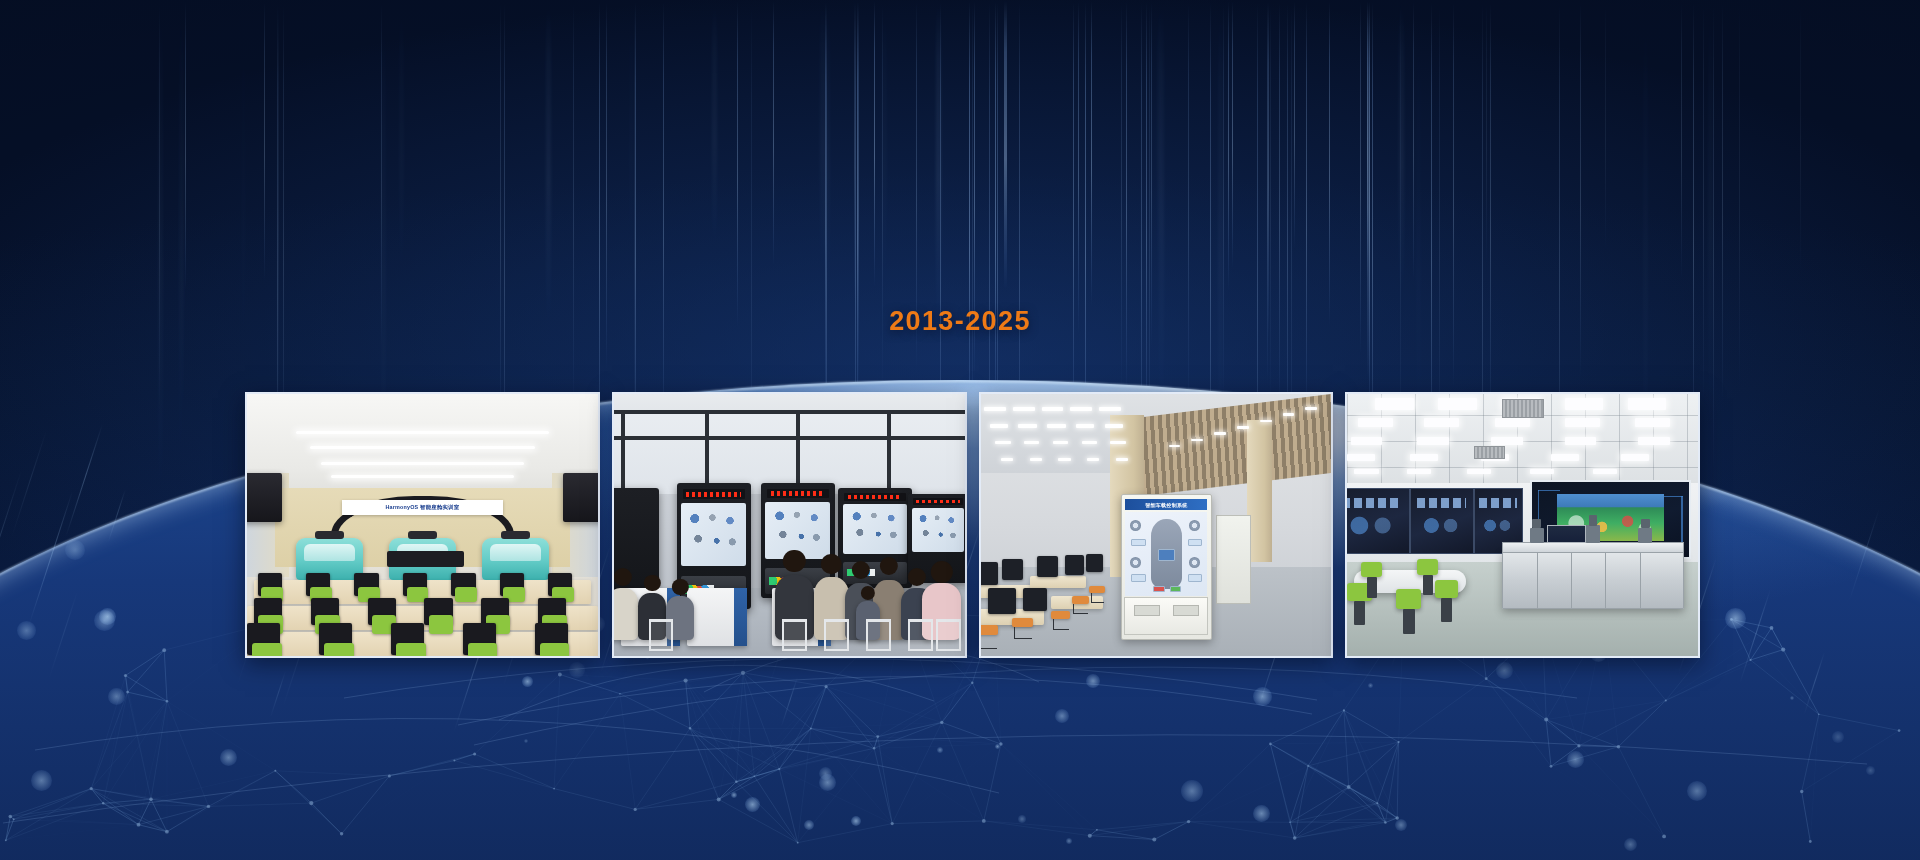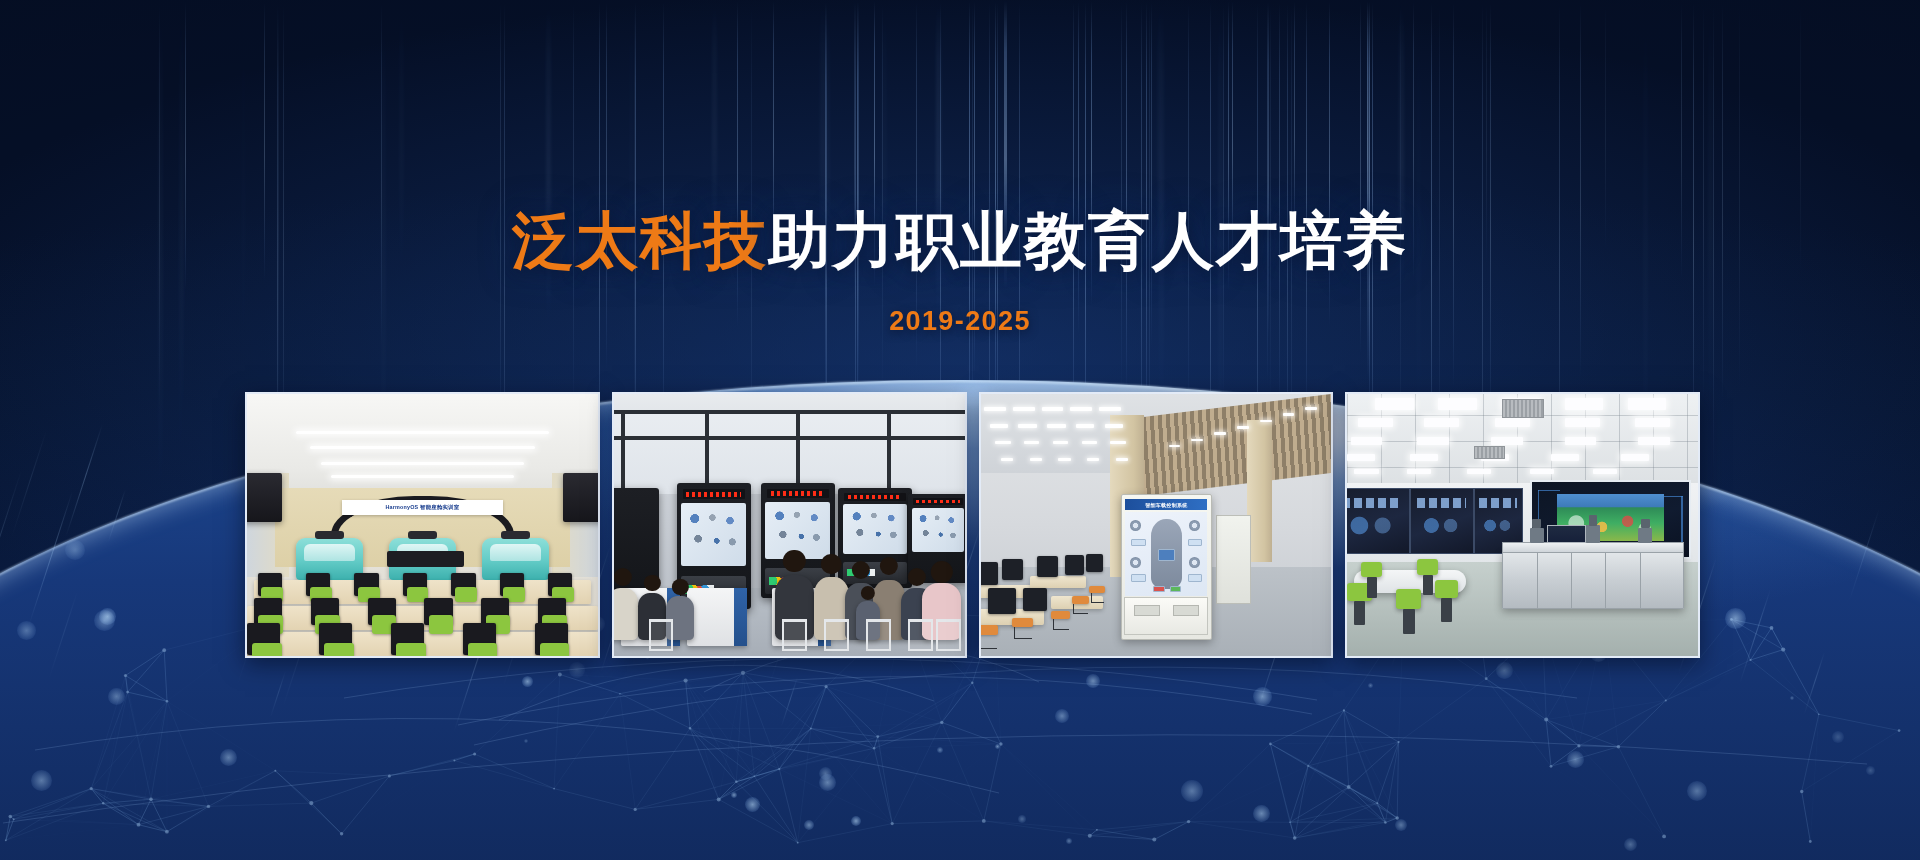--- a/index.html
+++ b/index.html
@@ -845,24 +845,21 @@
       <i class="streak-lo" style="left:632px;bottom:183px;height:102px;transform:rotate(18deg);opacity:0.53"></i>
       <i class="streak-lo" style="left:1391px;bottom:288px;height:108px;transform:rotate(18deg);opacity:0.45"></i>
       <i class="streak-lo" style="left:1162px;bottom:261px;height:135px;transform:rotate(18deg);opacity:0.25"></i>
       <i class="streak-lo" style="left:1288px;bottom:150px;height:95px;transform:rotate(18deg);opacity:0.58"></i>
       <i class="streak-lo" style="left:1292px;bottom:302px;height:99px;transform:rotate(18deg);opacity:0.52"></i>
       <i class="streak-lo" style="left:77px;bottom:177px;height:92px;transform:rotate(18deg);opacity:0.19"></i>
       <i class="streak-lo" style="left:125px;bottom:314px;height:57px;transform:rotate(18deg);opacity:0.41"></i>
       <i class="streak-lo" style="left:285px;bottom:167px;height:156px;transform:rotate(18deg);opacity:0.20"></i>
     </div>
 
-  <div class="headline">
-    <span class="hl-brand">泛太科技</span><span class="hl-rest">助力职业教育人才培养</span>
-  </div>
-  <div class="subline">2019-2025</div>
+  <div class="subline">2013-2025</div>
 
   <div class="gallery">
 
     <div class="card">
       <div class="frame">
         <div class="photo p1">
           <div class="ceiling"></div>
           <div class="tube" style="left:14%;top:14%;width:72%;"></div>
           <div class="tube" style="left:18%;top:20%;width:64%;"></div>
           <div class="tube" style="left:21%;top:26%;width:58%;"></div>

